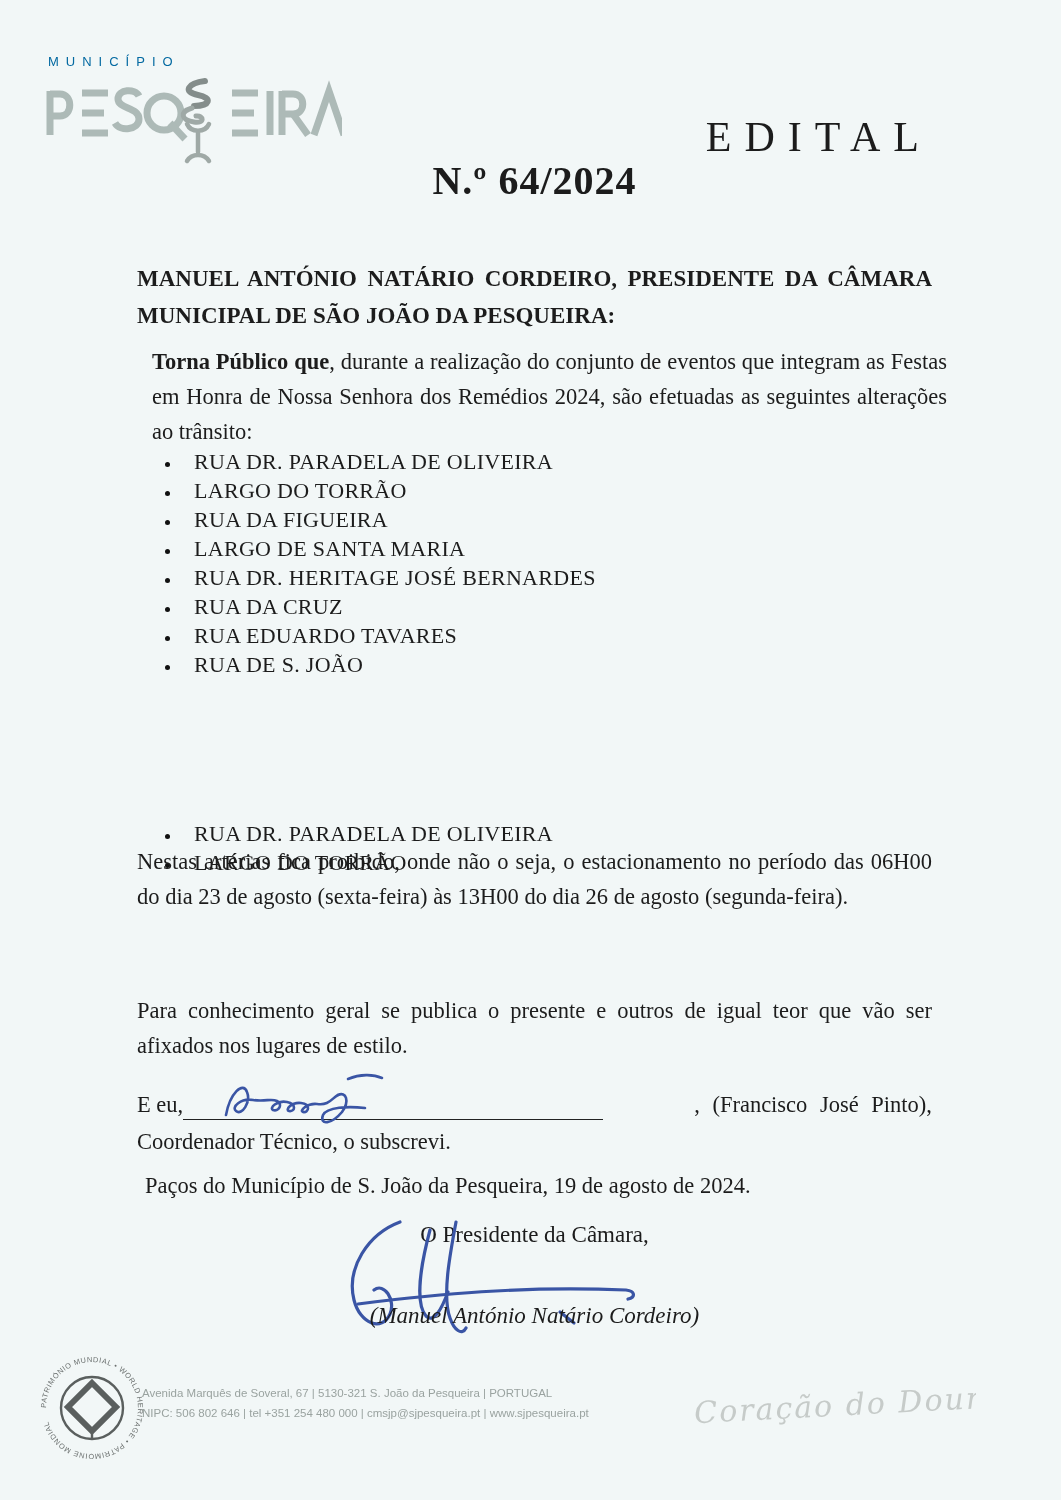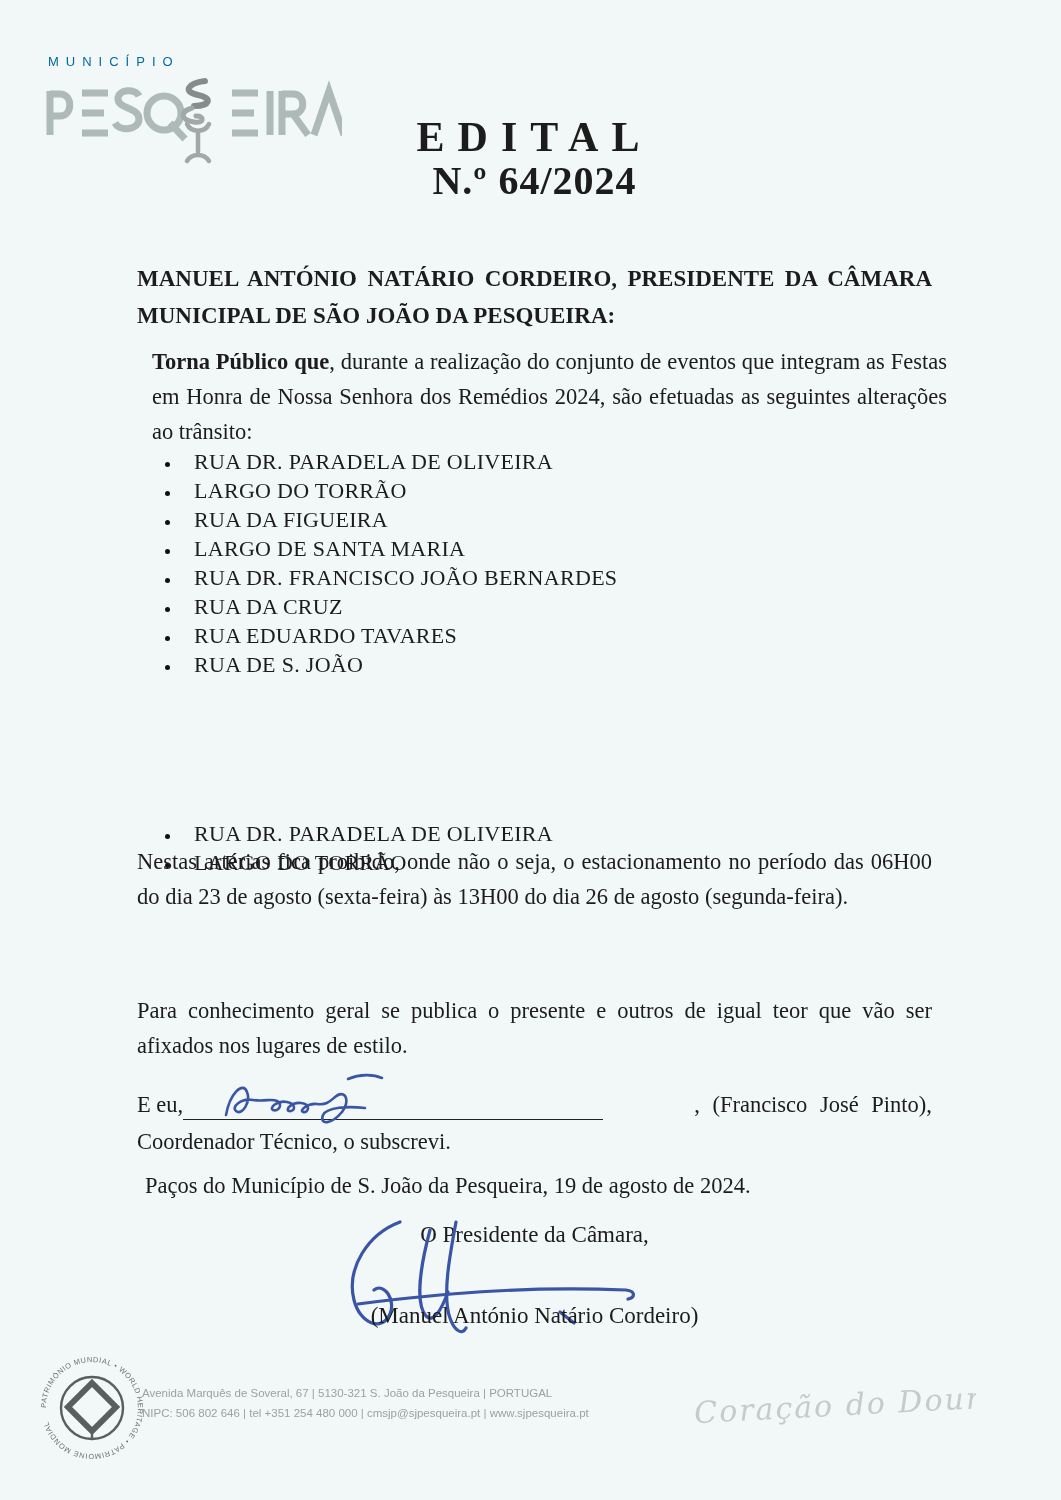--- a/index.html
+++ b/index.html
@@ -14,21 +14,21 @@
   
   .logo-block{position:absolute;left:42px;top:54px;}
   .logo-kicker{
     font-family:"Liberation Sans", sans-serif;
     font-size:13px;letter-spacing:7px;color:#0369a1;
     margin-left:6px;
   }
   .logo-word{display:block;margin-top:4px;}
   
   .title-block{position:absolute;left:137px;top:116px;width:795px;text-align:center;}
-  .title-line1{font-size:42px;font-weight:bold;letter-spacing:13px;line-height:1.0;}
+  .title-line1{font-size:42px;font-weight:normal;letter-spacing:13px;line-height:1.0;text-align:right;}
   .title-line2{font-size:40px;font-weight:bold;letter-spacing:1px;line-height:1.15;}
   
   .doc-par{position:absolute;left:137px;width:795px;font-size:22.5px;line-height:35px;text-align:justify;margin:0;}
   .p-addressing{top:260px;font-weight:bold;font-size:23px;line-height:37px;}
   .p-intro{top:344px;margin-left:15px;}
   .p-restrict1{top:710px;}
   .p-restrict2{top:844px;}
   .p-publication{top:993px;}
   .bold{font-weight:bold;}
   
@@ -46,21 +46,21 @@
     border-bottom:1.6px solid #222;margin:0;}
   .clerk-ink{position:absolute;left:35px;bottom:-10px;}
   .clerk-suffix{white-space:nowrap;margin-left:auto;word-spacing:7px;line-height:30px;}
   .clerk-role{position:absolute;left:137px;top:1126px;width:795px;font-size:22.5px;line-height:32px;margin:0;}
   .p-placedate{position:absolute;left:137px;top:1160px;width:795px;font-size:22.5px;line-height:35px;margin:8px;}
   
   .president-title{position:absolute;left:137px;top:1222px;width:795px;text-align:center;
     font-size:23px;margin:0;}
   .president-ink{position:absolute;left:338px;top:1216px;}
   .president-name{position:absolute;left:137px;top:1303px;width:795px;text-align:center;
-    font-size:23px;margin:0;}
+    font-size:23px;margin:0;font-style:italic;}
   
   .footer-emblem{position:absolute;left:36px;top:1352px;}
   .footer-text{position:absolute;left:142px;top:1383px;
     font-family:"Liberation Sans", sans-serif;font-size:11.5px;line-height:20px;color:#9aa3a0;}
   .footer-slogan{position:absolute;left:686px;top:1364px;}
 </style>
 </head>
 <body>
 
 <div class="page">
@@ -108,21 +108,21 @@
 
   <p class="doc-par p-addressing">MANUEL ANTÓNIO NATÁRIO CORDEIRO, PRESIDENTE DA CÂMARA MUNICIPAL DE SÃO JOÃO DA PESQUEIRA:</p>
 
   <p class="doc-par p-intro"><span class="bold">Torna Público que</span><span>, durante a realização do conjunto de eventos que integram as Festas em Honra de Nossa Senhora dos Remédios 2024, são efetuadas as seguintes alterações ao trânsito:</span></p>
 
   <ul class="street-list list-primary">
     <li>RUA DR. PARADELA DE OLIVEIRA</li>
     <li>LARGO DO TORRÃO</li>
     <li>RUA DA FIGUEIRA</li>
     <li>LARGO DE SANTA MARIA</li>
-    <li>RUA DR. FRANCISCO JOÃO BERNARDES</li>
+    <li>RUA DR. HERITAGE JOSÉ BERNARDES</li>
     <li>RUA DA CRUZ</li>
     <li>RUA EDUARDO TAVARES</li>
     <li>RUA DE S. JOÃO</li>
   </ul>
 
 
   <ul class="street-list list-secondary">
     <li>RUA DR. PARADELA DE OLIVEIRA</li>
     <li>LARGO DO TORRÃO</li>
   </ul>

